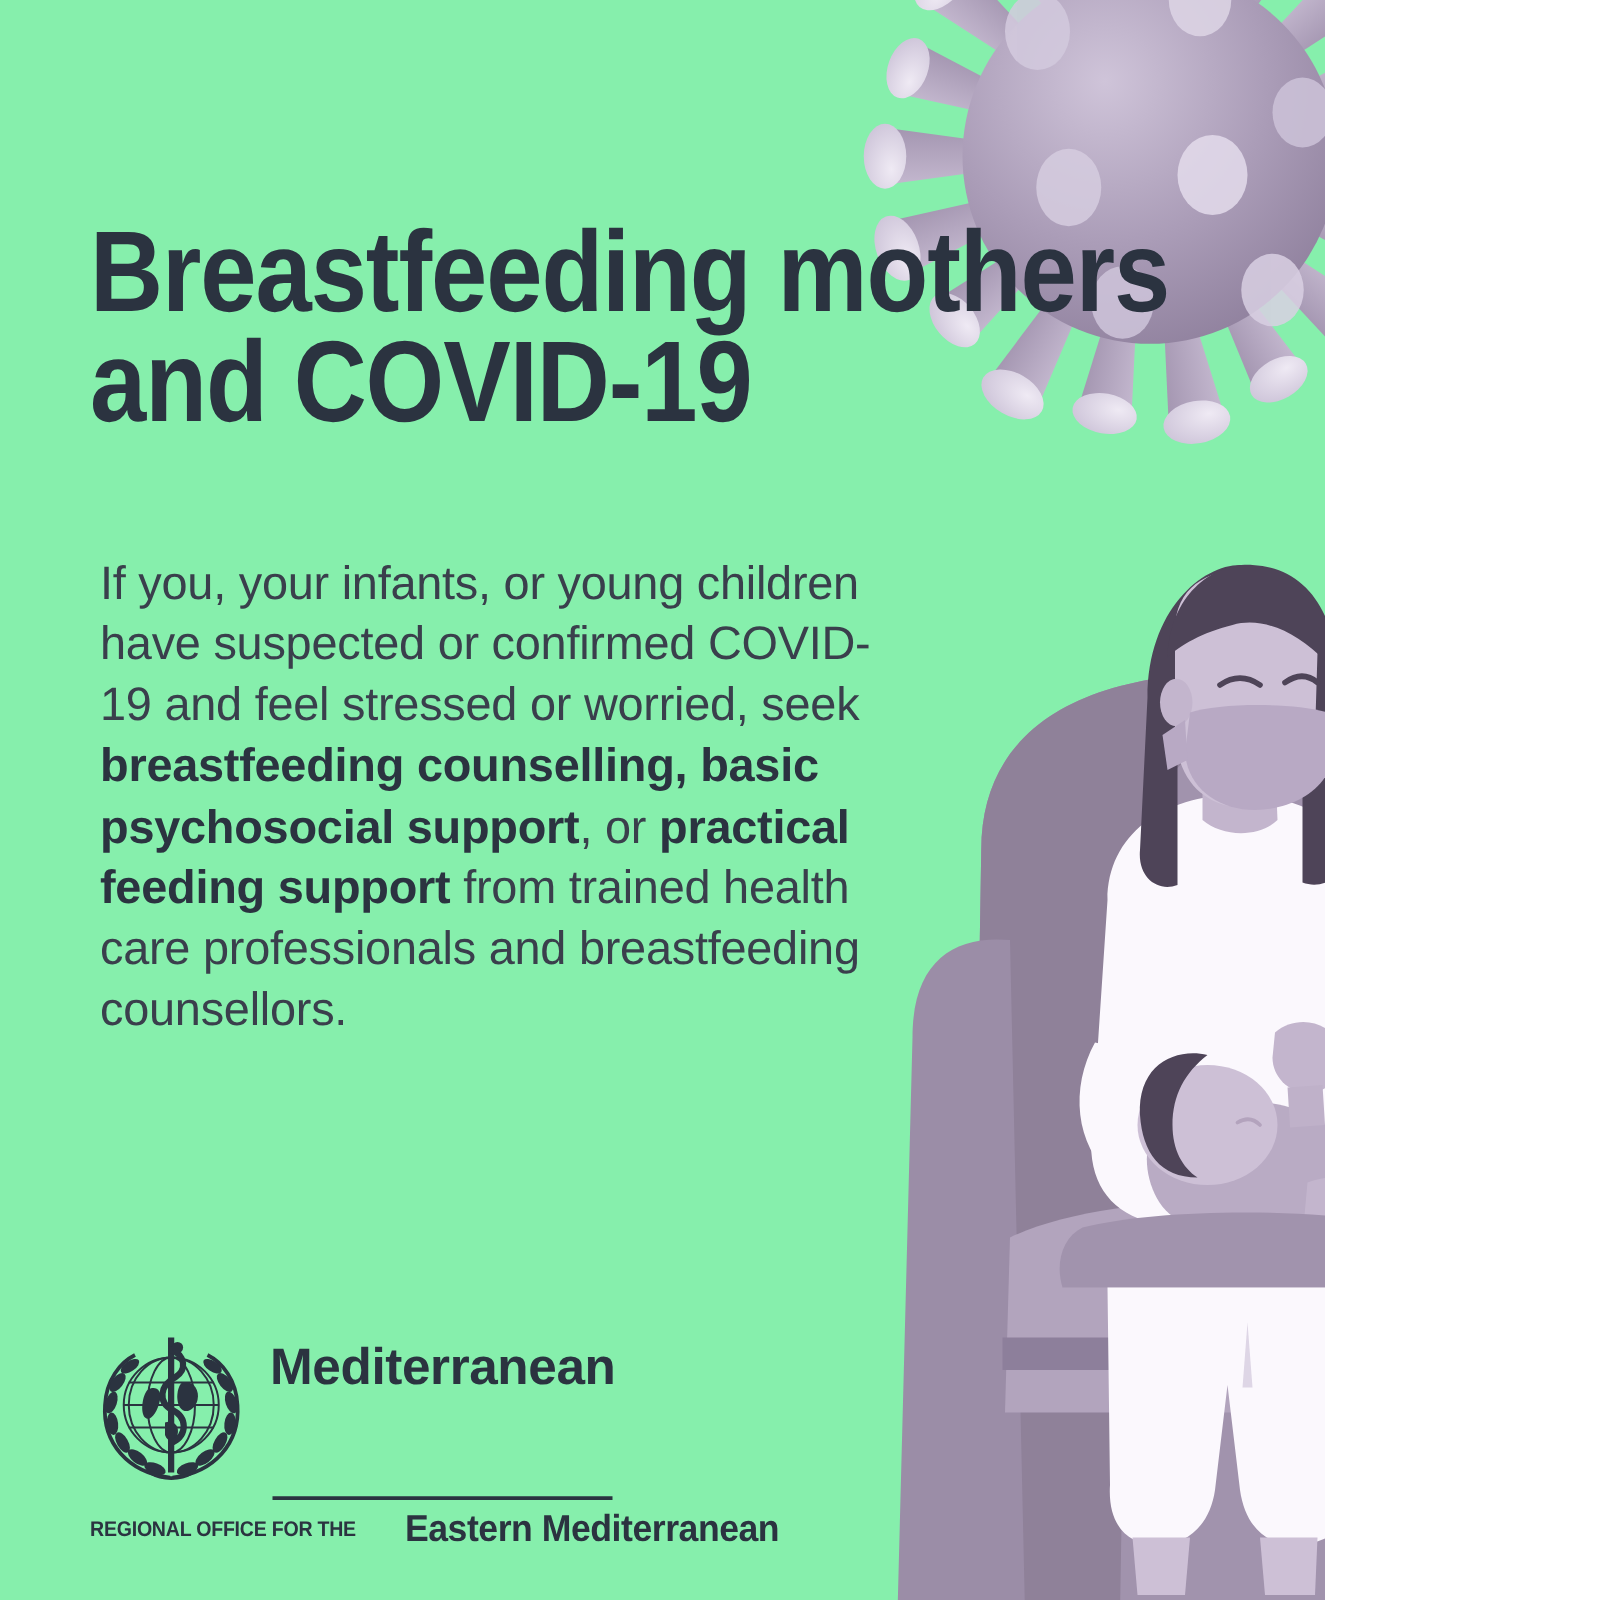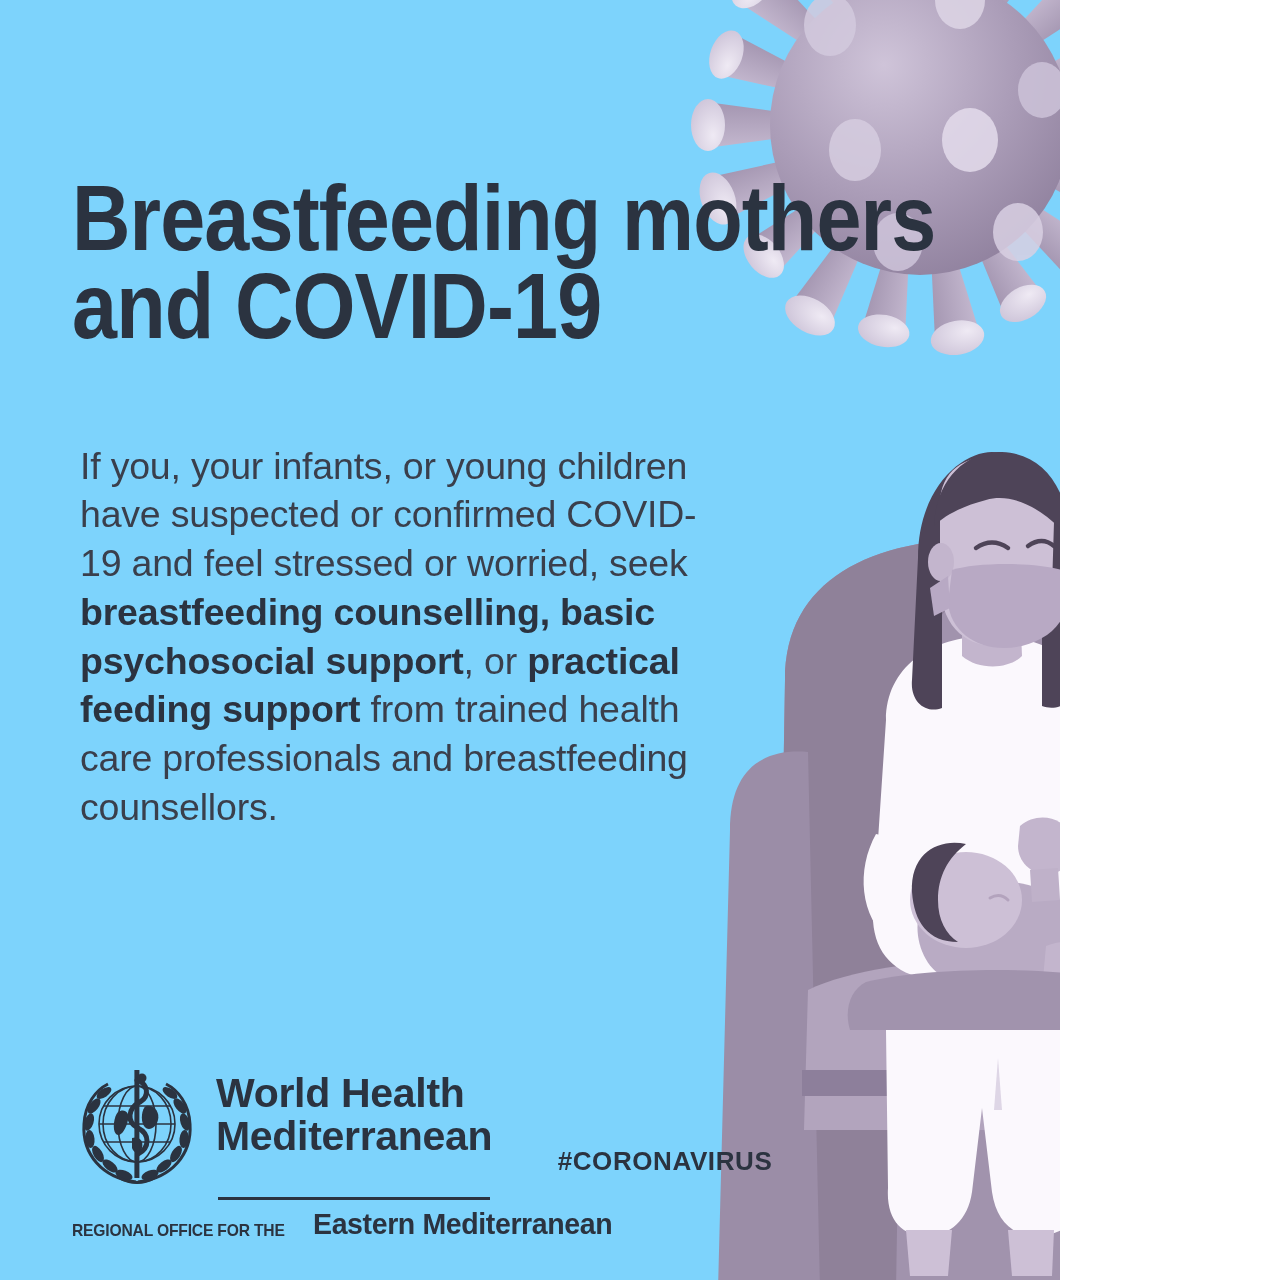--- a/index.html
+++ b/index.html
@@ -5,21 +5,21 @@
   html, body {
     margin: 0;
     padding: 0;
     background: #ffffff;
   }
   #poster {
     position: relative;
     width: 1060px;
     height: 1280px;
     overflow: hidden;
-    background: #7dd3fc;
+    background: #86efac;
     font-family: "Liberation Sans", sans-serif;
   }
 
   
   .virus-wrap {
     position: absolute;
     top: -150px;
     right: -130px;
     width: 560px;
     height: 560px;
@@ -97,22 +97,22 @@
   .who-name span { display: block; white-space: nowrap; }
   .who-rule {
     margin: 5px 0 0 146px;
     height: 3px;
     background: #2b3340;
     width: 272px;
   }
   .who-region {
     margin-top: 7px;
     display: flex;
-    align-items: flex-end;
-    gap: 10px;
+    align-items: center;
+    gap: 21px;
     color: #2b3340;
   }
   .who-region-pre {
     font-family: "Liberation Sans Narrow", "Liberation Sans", sans-serif;
     font-weight: bold;
     font-size: 17px;
     letter-spacing: -0.2px;
     transform: scaleX(0.92);
     transform-origin: left center;
     white-space: nowrap;
@@ -385,28 +385,26 @@
           </g>
 
           <g>
             <rect x="62.4" y="8" width="5" height="108" fill="#2b3340"></rect>
             <path d="M65 18 C76 22 78 34 68 40 C56 46 54 60 66 66 C78 72 78 86 66 92" stroke="#2b3340" stroke-width="5" fill="none" stroke-linecap="round"></path>
             <circle cx="70" cy="16" r="4.5" fill="#2b3340"></circle>
           </g>
         </svg>
       </div>
       <div class="who-name">
-        <span>World Health</span>
         <span>Mediterranean</span>
       </div>
     </div>
     <div class="who-rule"></div>
     <div class="who-region">
       <span class="who-region-pre">REGIONAL OFFICE FOR THE</span>
       <span class="who-region-main">Eastern Mediterranean</span>
     </div>
   </div>
 
   <div class="hashtags">
-    <span>#CORONAVIRUS</span>
   </div>
 
 </div>
 
 </body></html>

